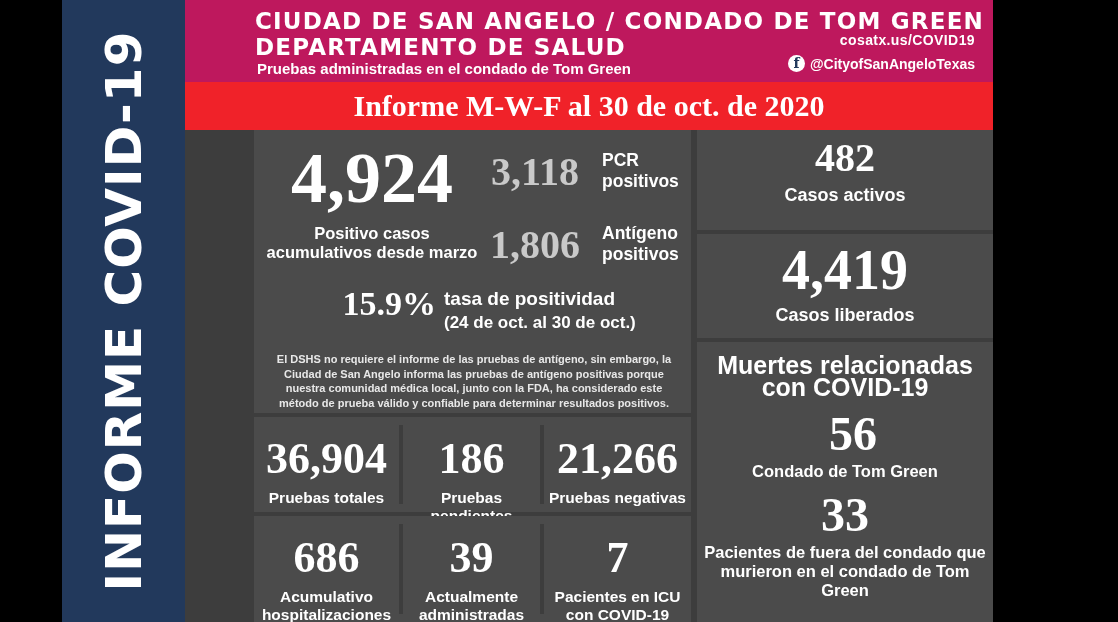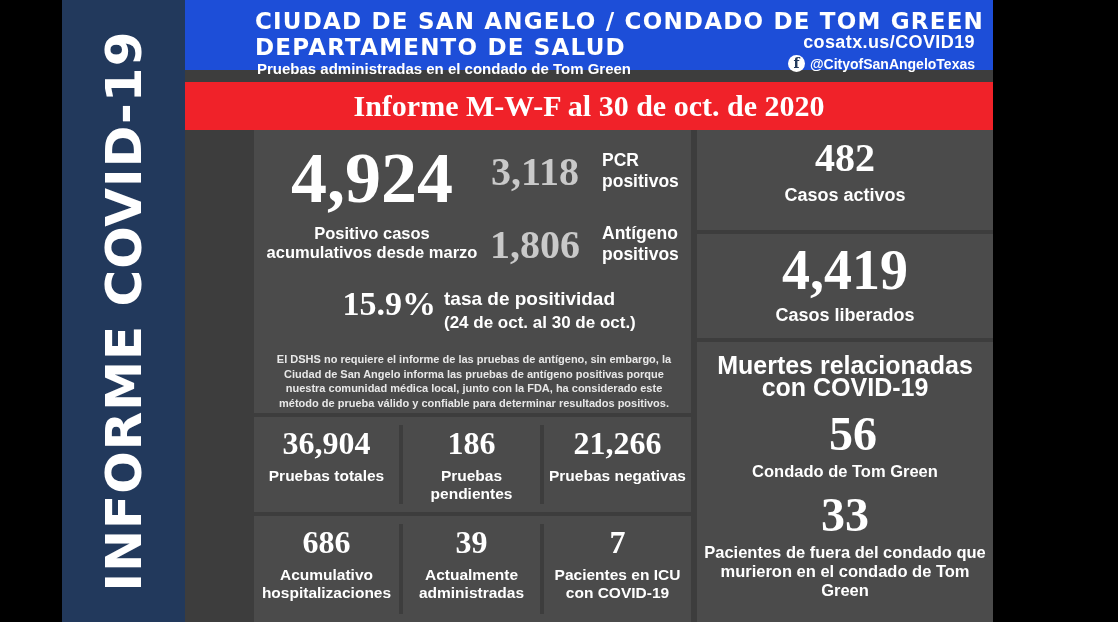--- a/index.html
+++ b/index.html
@@ -43,22 +43,22 @@
     font-weight: bold;
     letter-spacing: 1px;
     font-family: "DejaVu Sans", sans-serif;
   }
   
   .header {
     position: absolute;
     left: 185px;
     top: 0;
     width: 808px;
-    height: 70px;
-    background: #1d4ed8;
+    height: 82px;
+    background: #be185d;
     color: #fff;
   }
   .header .h-title {
     position: absolute;
     left: 70px;
     top: 8px;
     font-size: 23px;
     font-weight: bold;
     letter-spacing: 1.2px;
     font-family: "DejaVu Sans", sans-serif;
@@ -82,21 +82,21 @@
     top: 60px;
     font-size: 15px;
     font-weight: bold;
     font-family: "Liberation Sans", sans-serif;
     white-space: nowrap;
   }
   .header .h-url {
     position: absolute;
     right: 18px;
     top: 32px;
-    font-size: 18px;
+    font-size: 14px;
     font-weight: bold;
     letter-spacing: .4px;
     white-space: nowrap;
     text-align: center;
   }
   .header .h-social {
     position: absolute;
     right: 18px;
     top: 55px;
     font-size: 14px;
@@ -262,23 +262,23 @@
   }
   .cell {
     position: absolute;
     top: 0;
     height: 100%;
     text-align: center;
   }
   .cell .num {
     font-family: "Liberation Serif", serif;
     font-weight: bold;
-    font-size: 32px;
+    font-size: 44px;
     line-height: 1;
-    margin-top: 10px;
+    margin-top: 20px;
   }
   .cell .lbl {
     font-size: 15.5px;
     font-weight: bold;
     line-height: 18px;
     margin-top: 8px;
   }
   
   #card-active {
     left: 0; top: 0; width: 296px; height: 100px;

